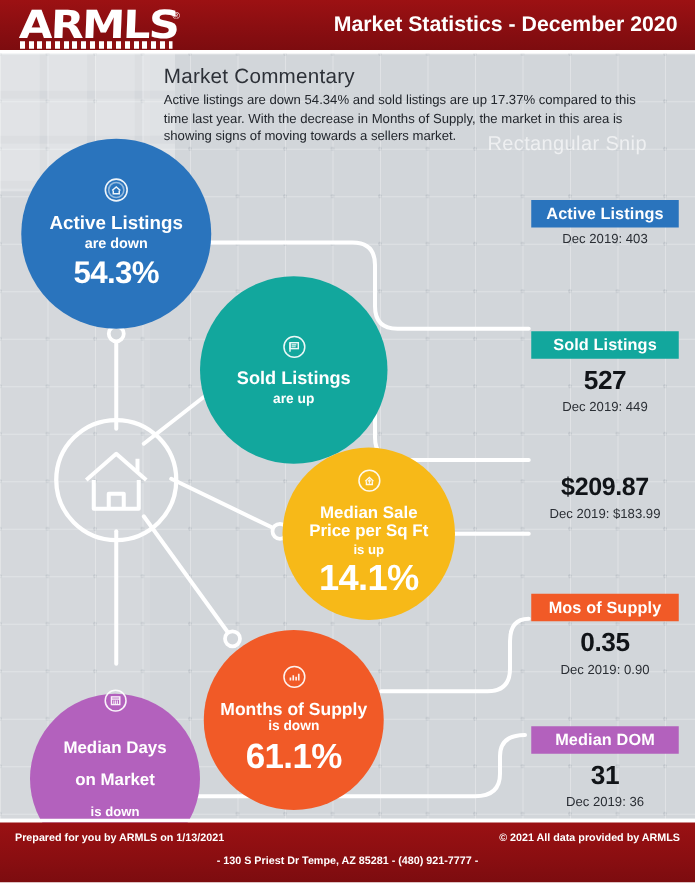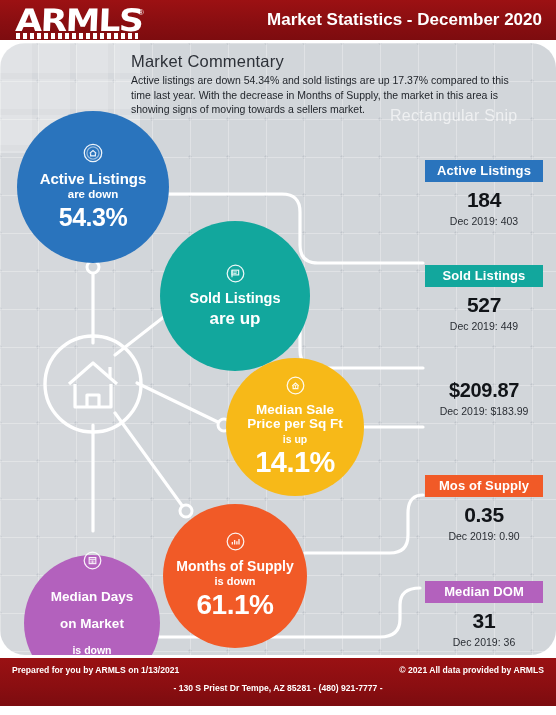--- a/index.html
+++ b/index.html
@@ -53,21 +53,20 @@
   #canvas {
     position: absolute; left: 0; top: 43px;
     width: 556px; height: 612px;
     background-color: #d2d6da;
     background-image:
       linear-gradient(90deg, rgba(255,255,255,0.30) 1px, transparent 1px),
       linear-gradient(180deg, rgba(255,255,255,0.30) 1px, transparent 1px),
       radial-gradient(circle at 50% 50%, rgba(140,150,160,0.28) 1.4px, transparent 1.8px);
     background-size: 38px 38px, 38px 38px, 38px 38px;
     background-position: 0 0, 0 0, 19px 19px;
-    border-radius: 25px;
   }
   
   #blocks {
     position: absolute; left: 0; top: 0; width: 140px; height: 110px;
     background-image:
       linear-gradient(90deg, rgba(255,255,255,0.22) 0 32px, transparent 32px 38px),
       linear-gradient(180deg, rgba(255,255,255,0.22) 0 30px, transparent 30px 36px);
     background-size: 38px 36px;
     opacity: .75;
   }
@@ -109,21 +108,21 @@
   .bubble .bdir   { font-weight: bold; }
   .bubble .bval   { font-weight: bold; letter-spacing: -.5px; }
 
   #b-active { left: 17px; top: 68px; width: 152px; height: 152px; background: #2a74bd; }
   #b-active .btitle { font-size: 15px; }
   #b-active .bdir   { font-size: 11.5px; margin-top: 2px;}
   #b-active .bval   { font-size: 25px; margin-top: 3px;}
 
   #b-sold { left: 160px; top: 178px; width: 150px; height: 150px; background: #12a79d; }
   #b-sold .btitle { font-size: 14.5px; }
-  #b-sold .bdir   { font-size: 17px; margin-top: 2px; text-align: right;}
+  #b-sold .bdir   { font-size: 11px; margin-top: 2px; text-align: right;}
   #b-sold .bval   { font-size: 24px; margin-top: 3px;}
 
   #b-price { left: 226px; top: 315px; width: 138px; height: 138px; background: #f7b918; }
   #b-price .btitle { font-size: 13.5px; }
   #b-price .bdir   { font-size: 10.5px; margin-top: 2px;}
   #b-price .bval   { font-size: 29px; margin-top: 1px;}
 
   #b-mos { left: 163px; top: 461px; width: 144px; height: 144px; background: #f15a27; }
   #b-mos .btitle { font-size: 14px; }
   #b-mos .bdir   { font-size: 11px; margin-top: 1px;}
@@ -298,21 +297,20 @@
         </svg>
       </span>
       <span class="btitle">Median Days</span>
       <span class="btitle">on Market</span>
       <span class="bdir">is down</span>
       <span class="bval">13.9%</span>
     </div>
 
     <div class="stat" id="s-active">
       <span class="chip">Active Listings</span>
-      <span class="big">184</span>
       <span class="prev">Dec 2019: 403</span>
     </div>
     <div class="stat" id="s-sold">
       <span class="chip">Sold Listings</span>
       <span class="big">527</span>
       <span class="prev">Dec 2019: 449</span>
     </div>
     <div class="stat" id="s-price">
       <span class="big">$209.87</span>
       <span class="prev">Dec 2019: $183.99</span>

